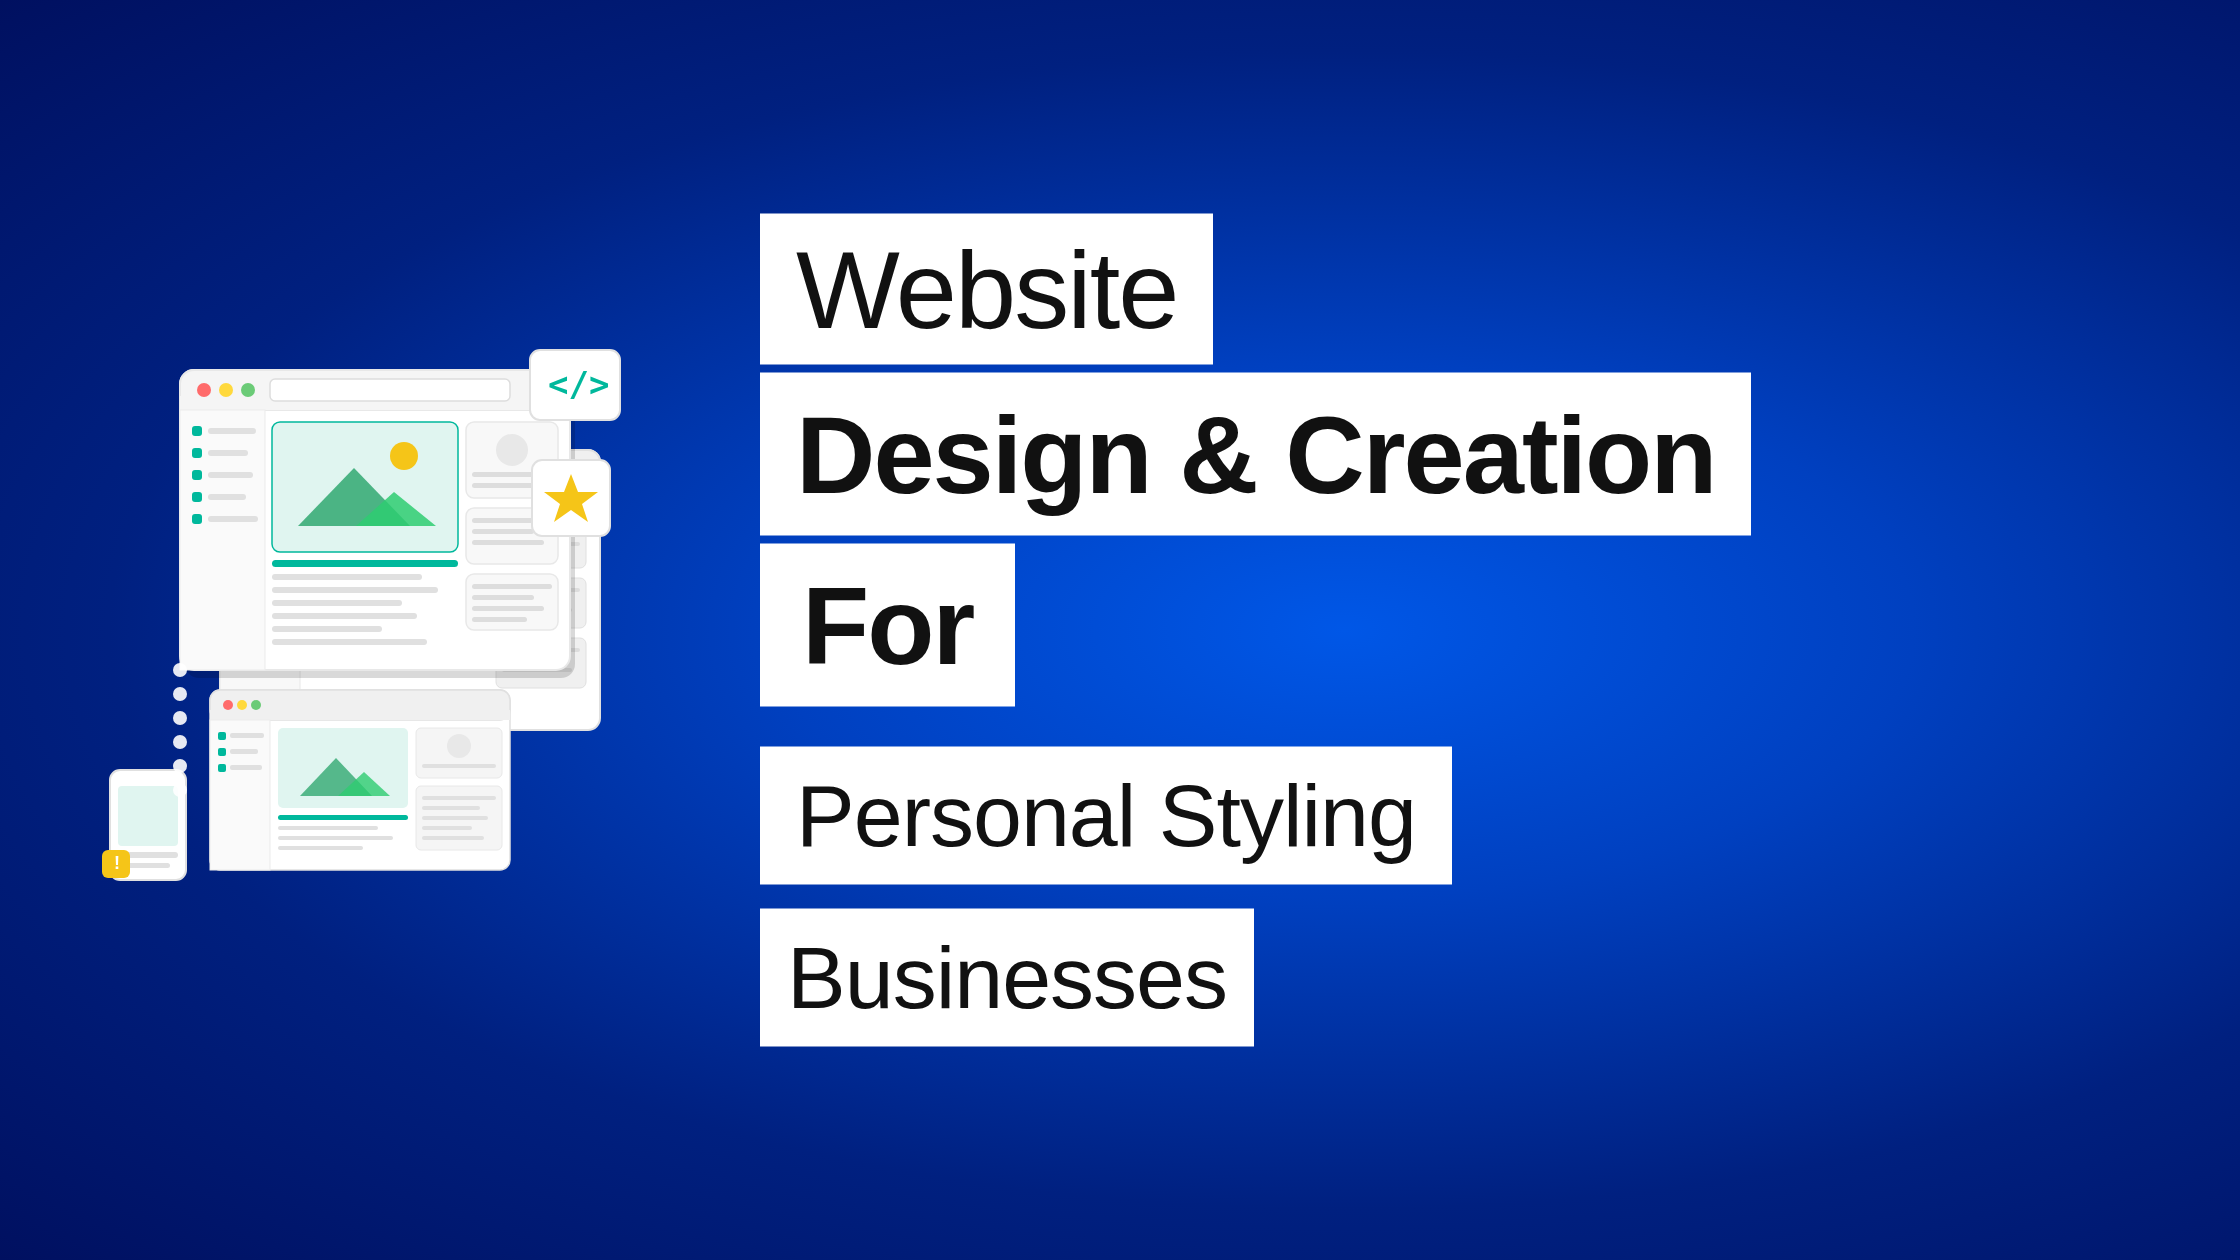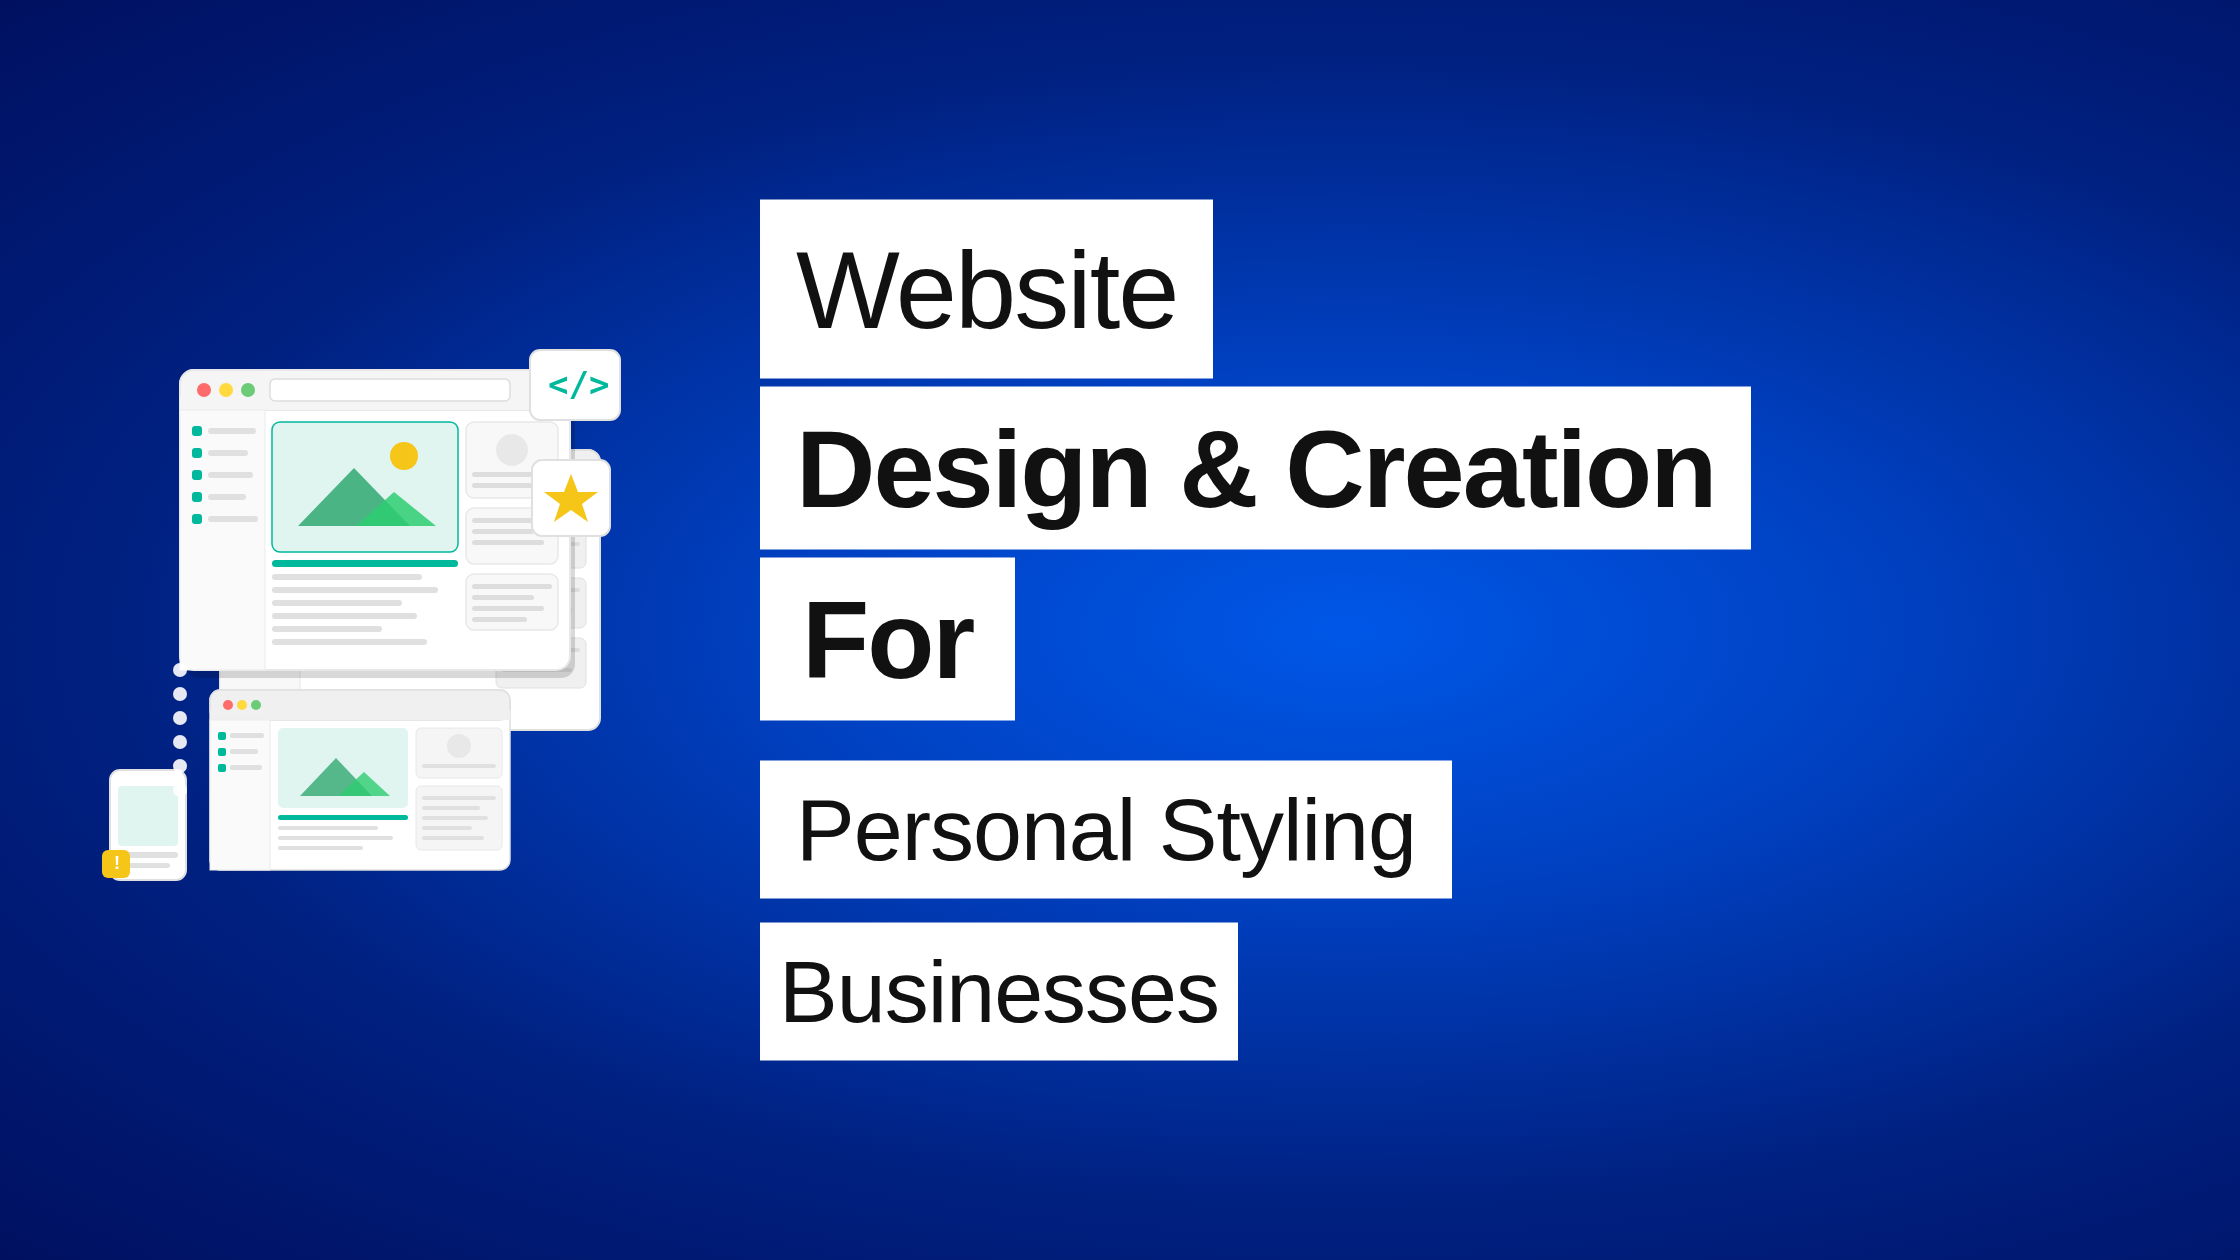--- a/index.html
+++ b/index.html
@@ -42,21 +42,21 @@
       top: 50%;
       transform: translateY(-50%);
       display: flex;
       flex-direction: column;
       gap: 0px;
     }
 
     .line-1 {
       display: inline-block;
       background: white;
-      padding: 26px 36px;
+      padding: 12px 36px;
       margin-bottom: 8px;
       align-self: flex-start;
     }
 
     .line-1 span {
       font-size: 110px;
       font-weight: 400;
       color: #111;
       letter-spacing: -2px;
     }
@@ -102,21 +102,21 @@
     .line-4 span {
       font-size: 88px;
       font-weight: 400;
       color: #111;
       letter-spacing: -1px;
     }
 
     .line-5 {
       display: inline-block;
       background: white;
-      padding: 18px 19px;
+      padding: 18px 27px;
       align-self: flex-start;
     }
 
     .line-5 span {
       font-size: 88px;
       font-weight: 400;
       color: #111;
       letter-spacing: -1px;
     }
 

